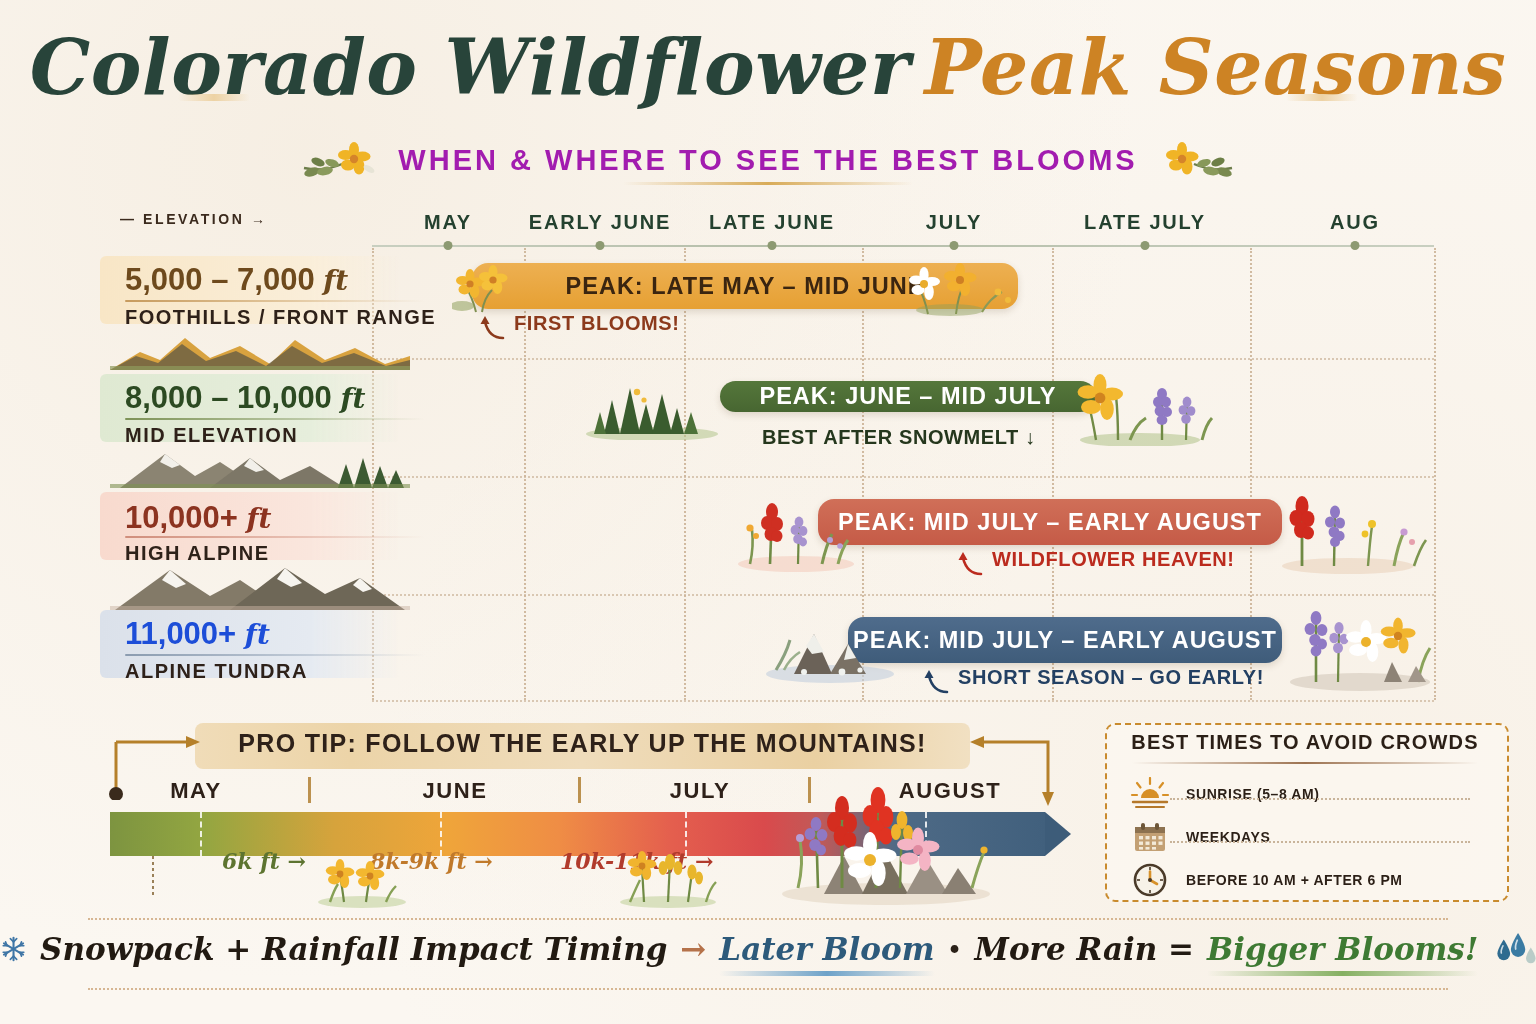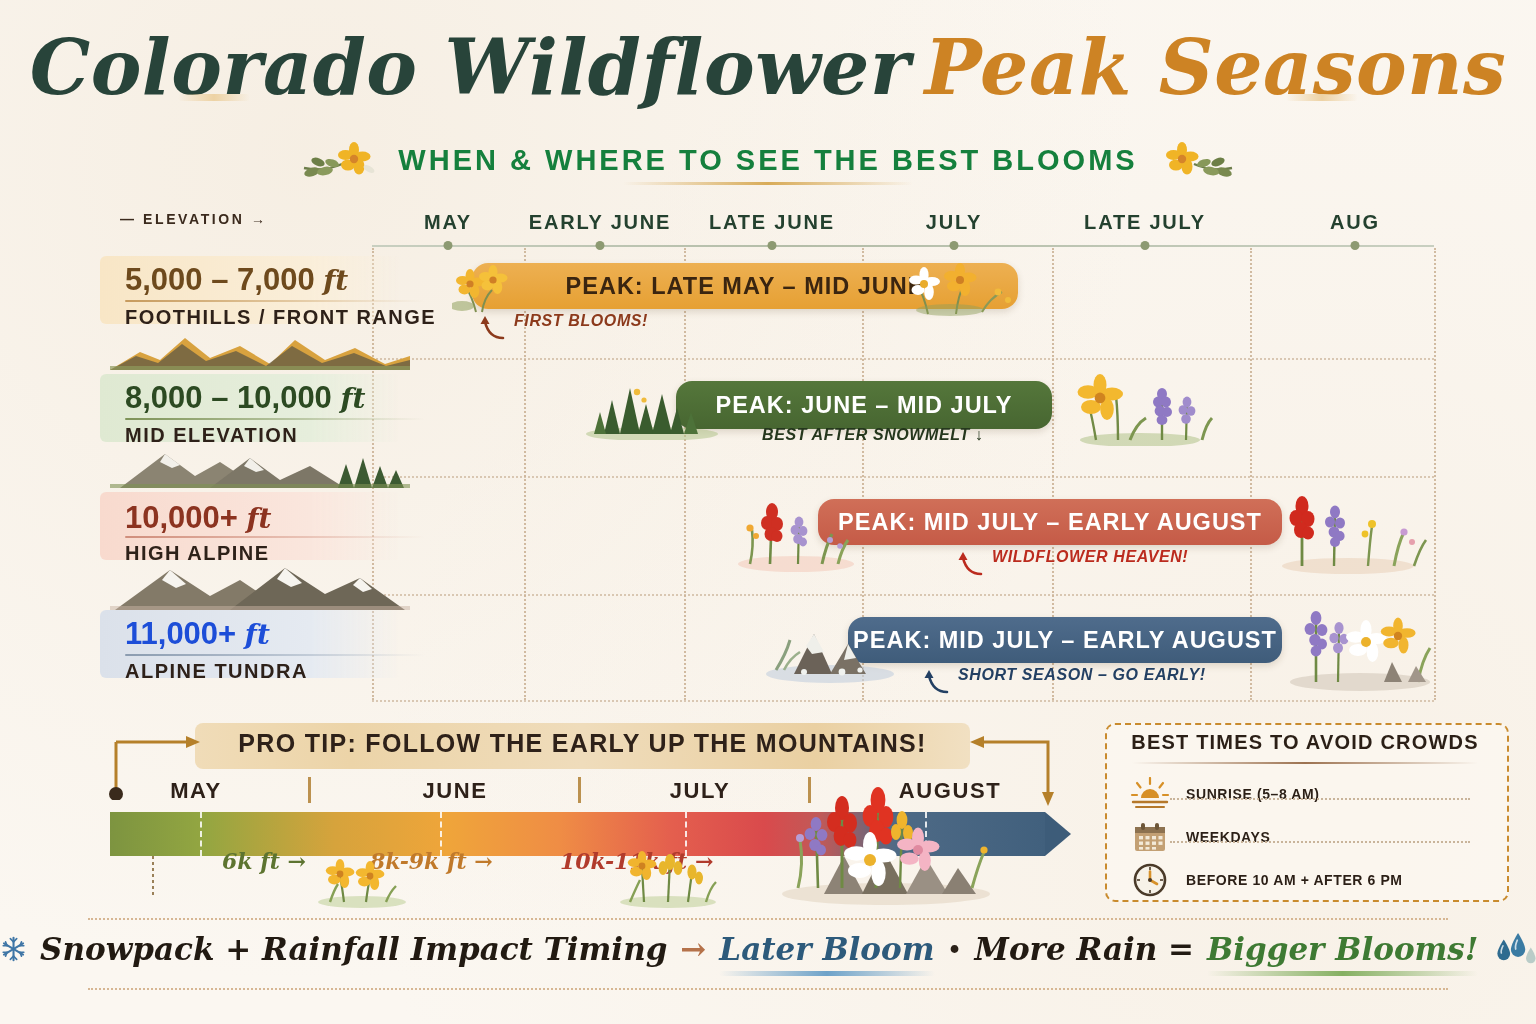--- a/index.html
+++ b/index.html
@@ -29,21 +29,21 @@
   .t-orange{color:#cd8324;margin-left:14px;}
   .title-dash{position:absolute;top:94px;height:7px;border-radius:4px;
     background:linear-gradient(90deg,rgba(232,200,150,0),#edd2a4,rgba(232,200,150,0));}
   .dash-l{left:178px;width:72px;}
   .dash-r{right:178px;width:72px;}
 
   .subtitle-row{position:absolute;left:0;right:0;top:138px;
     display:flex;align-items:center;justify-content:center;gap:14px;}
   .subtitle{
     font-family:"Liberation Sans", sans-serif;
-    font-weight:700;font-size:29px;letter-spacing:3.0px;color:#15803d;
+    font-weight:700;font-size:29px;letter-spacing:3.0px;color:#a21caf;
     white-space:nowrap;
     text-align:right;
   }
   .sub-rule{position:absolute;left:50%;transform:translateX(-50%);top:182px;
     width:290px;height:3px;border-radius:2px;
     background:linear-gradient(90deg,rgba(205,164,92,0),#d8ab58,rgba(205,164,92,0));}
 
   .sprig{position:relative;width:86px;height:44px;}
   .sprig svg{position:absolute;left:0;top:0;}
   .hdr-elev{position:absolute;left:120px;top:211px;
@@ -66,21 +66,21 @@
   .elev-num{position:absolute;left:125px;font-weight:700;font-size:31px;white-space:nowrap;}
   .elev-num i{font-family:"DejaVu Serif",serif;font-style:italic;font-weight:700;font-size:28px;}
   .elev-rule{position:absolute;left:125px;width:300px;height:2px;border-radius:2px;}
   .elev-cap{position:absolute;left:125px;font-weight:700;font-size:20px;letter-spacing:1.5px;color:#2e2119;white-space:nowrap;}
   .mtn{position:absolute;left:110px;width:300px;}
 
   
   .bar{position:absolute;border-radius:16px;display:flex;align-items:center;justify-content:center;
        box-shadow:0 3px 7px rgba(90,60,30,.16);}
   .bar-label{font-weight:700;font-size:23.5px;letter-spacing:1.0px;white-space:nowrap;}
-  .annot{position:absolute;font-weight:700;font-style:italic;font-size:16px;letter-spacing:.6px;white-space:nowrap;}
+  .annot{position:absolute;font-weight:700;font-size:20px;letter-spacing:.6px;white-space:nowrap;}
   .hook{position:absolute;}
   .flora{position:absolute;pointer-events:none;}
 
   
   .protip-brush{position:absolute;left:195px;top:723px;width:775px;height:46px;border-radius:8px;
     background:linear-gradient(90deg,#f0dcb8 0%,#ecd4a8 20%,#efdcbb 50%,#ead0a2 80%,#f1e0c2 100%);
     filter:blur(.3px);}
   .protip-text{position:absolute;left:195px;top:729px;width:775px;text-align:center;
     font-weight:700;font-size:25px;letter-spacing:1.3px;color:#2e2119;white-space:nowrap;}
   .tl-month{position:absolute;top:778px;font-weight:700;font-size:22px;letter-spacing:1.6px;color:#2e2119;
@@ -300,21 +300,21 @@
       <path d="M140 12 L154 24 L146 26 L134 20Z" fill="#f2f0ea"></path>
       <g fill="#3c5a32">
         <path d="M228 42 L236 18 L244 42Z"></path>
           <path d="M244 42 L253 12 L262 42Z"></path>
         <path d="M262 42 L270 20 L278 42Z"></path>
           <path d="M278 42 L286 24 L294 42Z"></path>
       </g>
       <rect x="0" y="38" width="300" height="4" fill="#7f9154" opacity=".6"></rect>
     </svg>
   </div>
-  <div class="bar" style="left:676px;top:381px;width:376px;height:48px;background:linear-gradient(180deg,#55773b,#476631);">
+  <div class="bar" style="left:720px;top:381px;width:376px;height:31px;background:linear-gradient(180deg,#55773b,#476631);">
     <span class="bar-label" style="color:#ffffff">PEAK: JUNE – MID JULY</span>
   </div>
   <div class="flora" style="left:580px;top:378px">
     <svg width="150" height="62" viewBox="0 0 150 62">
       <ellipse cx="72" cy="56" rx="66" ry="7" fill="#b3c48d" opacity=".55"></ellipse>
       <g fill="#3a5c2e">
         <path d="M24 56 L32 22 L40 56Z"></path>
           <path d="M40 56 L50 10 L60 56Z"></path>
         <path d="M58 56 L66 26 L74 56Z"></path>
           <path d="M72 56 L82 16 L92 56Z"></path>

